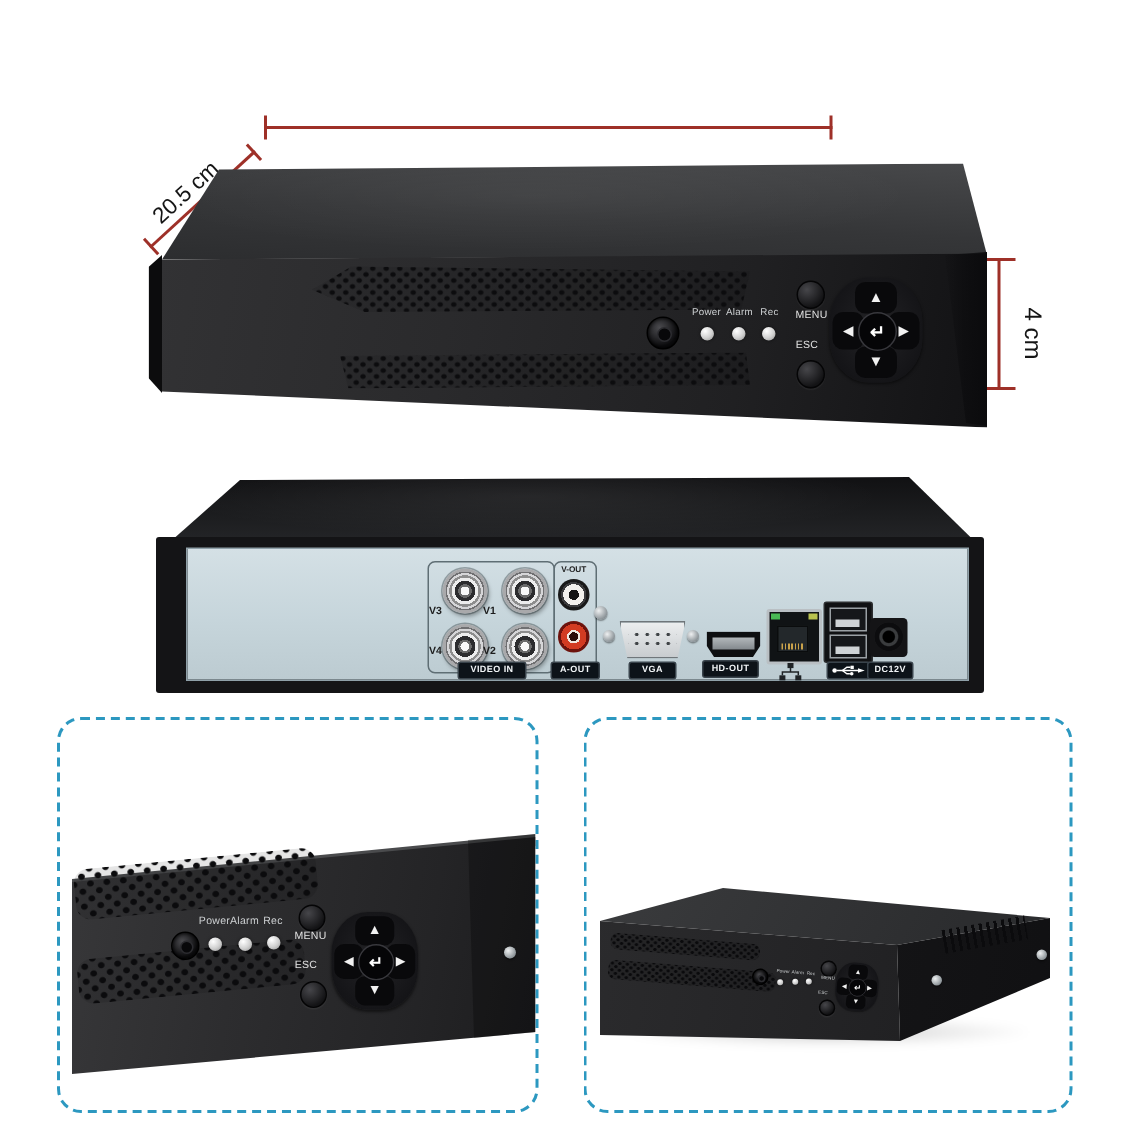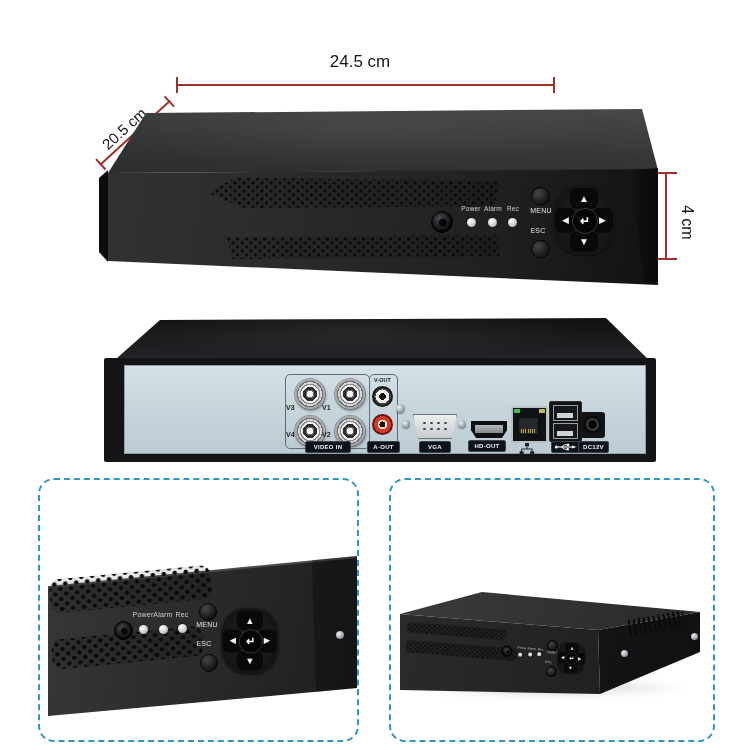--- a/index.html
+++ b/index.html
@@ -56,21 +56,20 @@
       background:radial-gradient(circle,#2b0c08 0 3px,#efe7df 3px 4.5px,#d23b22 4.5px 8.5px,#6d120c 8.5px 10.5px);}
   .screw{position:absolute;border-radius:50%;
       background:radial-gradient(circle at 35% 35%,#eef0f1,#9aa1a5 60%,#646b70 100%);box-shadow:0 1px 1px rgba(0,0,0,.4);}
   .tinytext{color:#cdd0d2;font-size:6px;transform:scale(.5);transform-origin:center;}
 </style>
 </head>
 <body>
 
 <div id="canvas">
 
-  <div class="dimtext" style="left:280px;top:52px;width:160px;">24.5 cm</div>
   <div class="dimline" style="left:177px;top:84px;width:378px;height:2px;"></div>
   <div class="dimtick" style="left:176px;top:77px;width:2px;height:16px;"></div>
   <div class="dimtick" style="left:553px;top:77px;width:2px;height:16px;"></div>
 
   <div class="dimtext" style="left:84px;top:120px;width:80px;font-size:15px;transform:rotate(-42.5deg);">20.5 cm</div>
   <div class="dimline" style="left:100px;top:164px;width:95px;height:2px;transform:rotate(-42.5deg);transform-origin:0 50%;">
     <div class="dimtick" style="left:0;top:-6px;width:2px;height:14px;"></div>
     <div class="dimtick" style="left:93px;top:-6px;width:2px;height:14px;"></div>
   </div>
 

